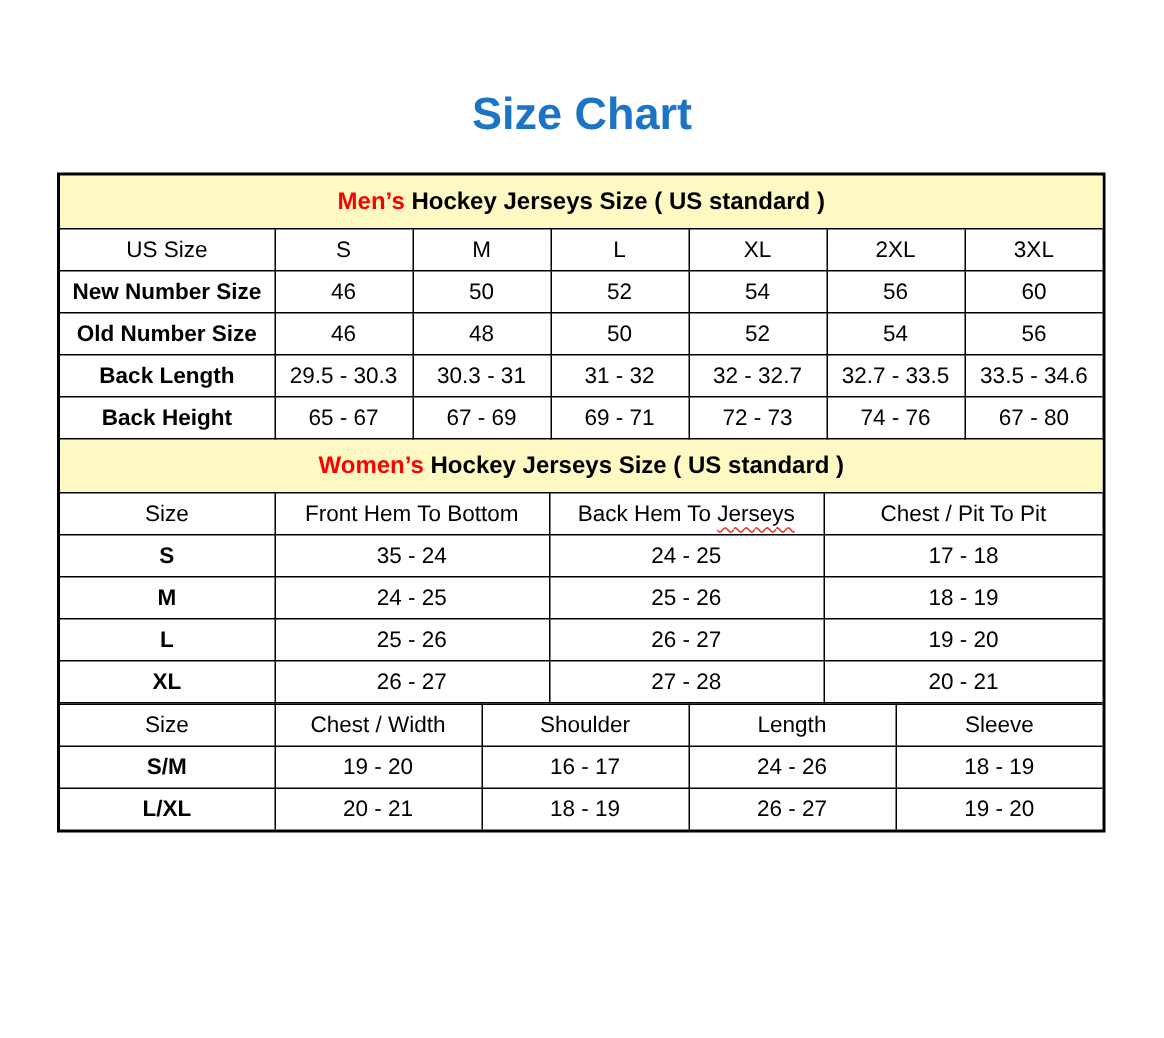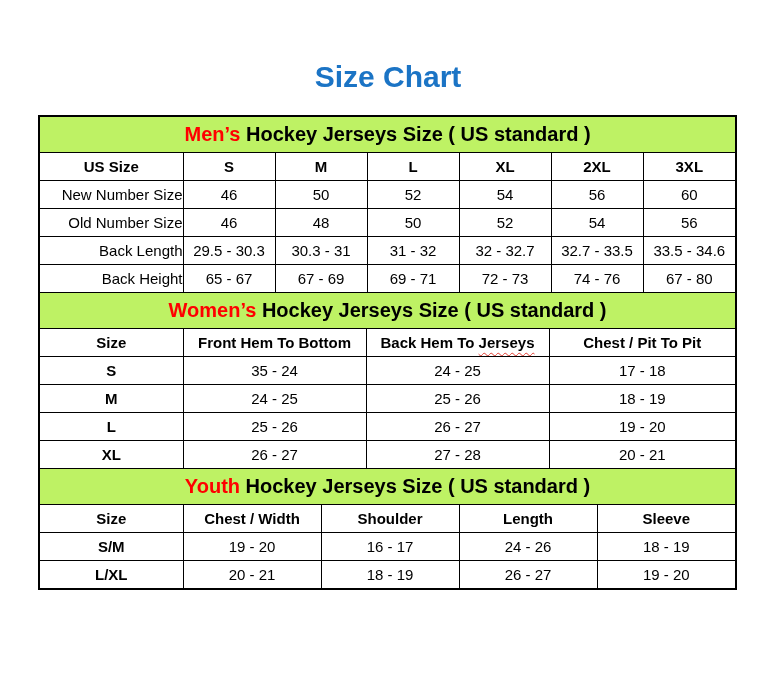--- a/index.html
+++ b/index.html
@@ -40,29 +40,29 @@
     height:27px;
     white-space:nowrap;
     overflow:hidden;
   }
   
   tr td:first-child, tr th:first-child{border-left:none;}
   tr td:last-child, tr th:last-child{border-right:none;}
   table tr:first-child td{border-top:none;}
   .size-wrap table:last-child tr:last-child td{border-bottom:none;}
   tr.caption td{
-    background:#bef264;
+    background:#fef9c3;
     font-weight:bold;
-    font-size:20px;
+    font-size:16px;
     height:35px;
   }
   .red{color:#ff0000;}
-  tr.head th{font-weight:bold;}
+  tr.head th{font-weight:normal;}
   td.rowlabel{font-weight:bold;}
-  table.men td.rowlabel{font-weight:normal;text-align:right;}
+  table.men td.rowlabel{font-weight:bold;}
   .misspelled{
     text-decoration:underline wavy #e03c31;
     text-decoration-thickness:1px;
     text-underline-offset:4px;
   }
 </style>
 </head>
 <body>
 
 <div class="page">
@@ -183,23 +183,20 @@
 
     <table class="youth">
       <colgroup>
         <col style="width:143px">
           <col style="width:138px">
           <col style="width:138px">
           <col style="width:138px">
           <col style="width:138px">
       </colgroup>
       <tbody>
-        <tr class="caption">
-          <td colspan="5"><span class="red">Youth</span><span> Hockey Jerseys Size ( US standard )</span></td>
-        </tr>
         <tr class="head">
             <th>Size</th>
             <th>Chest / Width</th>
             <th>Shoulder</th>
             <th>Length</th>
             <th>Sleeve</th>
           </tr>
       </tbody>
       <tbody>
           <tr>

